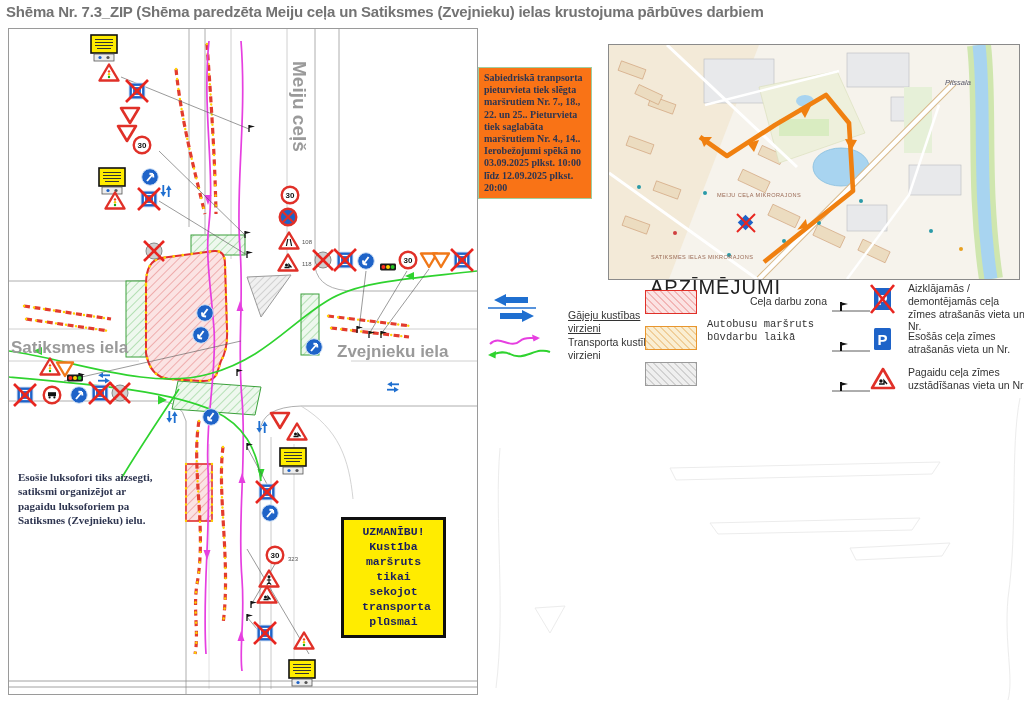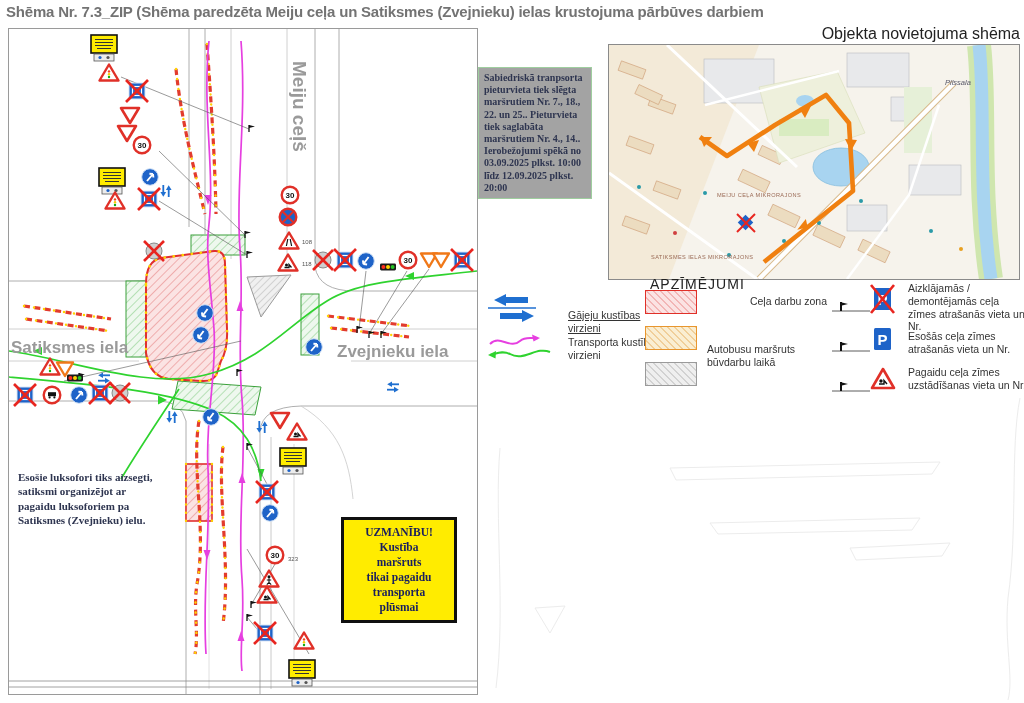--- a/index.html
+++ b/index.html
@@ -7,59 +7,58 @@
          font-family:"Liberation Sans",sans-serif;color:#141414;}
   .title{position:absolute;left:6px;top:3px;width:960px;font-size:15px;font-weight:bold;
          letter-spacing:-0.2px;color:#737373;white-space:nowrap;}
   .map-title{position:absolute;left:620px;top:25px;width:400px;text-align:right;
              font-size:16px;color:#222;}
   .scheme-panel{position:absolute;left:8px;top:28px;width:470px;height:667px;
                 border:1px solid #9a9a9a;background:#fff;box-sizing:border-box;}
   .map-box{position:absolute;left:608px;top:44px;width:412px;height:236px;
            border:1px solid #8a8a8a;background:#3b82f6;box-sizing:border-box;overflow:hidden;}
   .info-box{position:absolute;left:478px;top:67px;width:114px;border:1px solid #9fce9f;
-            background:#a3a3a3;padding:4px 5px;box-sizing:border-box;
+            background:#f97316;padding:4px 5px;box-sizing:border-box;
             font-family:"Liberation Serif",serif;font-weight:bold;font-size:10px;
             line-height:1.22;color:#2e3550;}
   .legend{position:absolute;left:482px;top:274px;width:542px;height:128px;font-size:10.5px;color:#333;}
-  .legend-title{position:absolute;left:168px;top:2px;font-size:14px;letter-spacing:1px;color:#222;}
+  .legend-title{position:absolute;left:168px;top:2px;font-size:20px;letter-spacing:1px;color:#222;}
   .leg-flow-icon1{position:absolute;left:4px;top:20px;}
   .leg-flow-lab1{position:absolute;left:86px;top:35px;width:100px;line-height:1.25;text-decoration:underline;}
   .leg-flow-icon2{position:absolute;left:4px;top:56px;}
   .leg-flow-lab2{position:absolute;left:86px;top:62px;width:110px;line-height:1.25;}
   .swatch{position:absolute;left:163px;width:52px;height:24px;box-sizing:border-box;}
   .sw-red{top:16px;border:1.6px solid #e03028;
           background:repeating-linear-gradient(45deg,#f2b6b6 0 1.5px,#fbe3e3 1.5px 5px);}
   .sw-orange{top:52px;border:1.6px solid #e8962e;
           background:repeating-linear-gradient(45deg,#f0cf9a 0 1.5px,#faeed2 1.5px 5px);}
   .sw-gray{top:88px;border:1.6px solid #9a9a9a;
           background:repeating-linear-gradient(45deg,#d2d2d2 0 1.5px,#efefef 1.5px 5px);}
   .leg-zone-lab{position:absolute;left:225px;width:120px;line-height:1.25;}
-  .zl1{top:21px;text-align:right;} .zl2{top:69px;} .zl3{top:88px;}
+  .zl1{top:21px;text-align:right;} .zl2{top:44px;font-family:Liberation Mono, monospace;} .zl3{top:88px;}
   .leg-sign-icon{position:absolute;left:348px;}
   .si1{top:10px;} .si2{top:50px;} .si3{top:90px;}
   .leg-sign-lab{position:absolute;left:426px;width:118px;line-height:1.22;}
   .sl1{top:8px;} .sl2{top:56px;} .sl3{top:92px;}
   .note{position:absolute;left:18px;top:470px;width:142px;
         font-family:"Liberation Serif",serif;font-weight:bold;font-size:11px;
         line-height:1.3;color:#2e3550;}
-  .warning{position:absolute;left:341px;top:517px;width:116px;background:#ffec00;
+  .warning{position:absolute;left:341px;top:517px;width:105px;background:#ffec00;
            border:3px solid #101010;padding:5px 18px;box-sizing:border-box;text-align:center;
-           font-family:Liberation Serif, serif;font-weight:bold;font-size:11.5px;
+           font-family:Liberation Mono, monospace;font-weight:bold;font-size:11.5px;
            line-height:1.3;color:#1a1f5e;}
   .faint{position:absolute;left:480px;top:388px;}
   svg text{font-family:"Liberation Sans",sans-serif;}
 </style>
 </head>
 <body>
 
 <div class="stage">
 
   <div class="title">Shēma Nr. 7.3_ZIP (Shēma paredzēta Meiju ceļa un Satiksmes (Zvejnieku) ielas krustojuma pārbūves darbiem</div>
-  <div class="map-title">Objekta novietojuma shēma</div>
 
   <div class="scheme-panel">
     <svg width="468" height="665" viewBox="0 0 468 665">
       <defs>
         <pattern id="hr" width="6" height="6" patternTransform="rotate(45)" patternUnits="userSpaceOnUse">
           <rect width="6" height="6" fill="#fbe3e3"></rect>
             <line x1="0" y1="0" x2="0" y2="6" stroke="#eda0a0" stroke-width="1.6"></line>
         </pattern>
         <pattern id="hg" width="6" height="6" patternTransform="rotate(45)" patternUnits="userSpaceOnUse">
           <rect width="6" height="6" fill="#eef8ee"></rect>
@@ -491,21 +490,21 @@
       </svg>
     </div>
     <div class="leg-sign-lab sl3">Pagaidu ceļa zīmes uzstādīšanas vieta un Nr.</div>
   </div>
 
   <div class="note">Esošie luksofori tiks aizsegti, satiksmi organizējot ar pagaidu luksoforiem pa Satiksmes (Zvejnieku) ielu.</div>
 
   <div class="warning">
     <div>UZMANĪBU!</div>
     <div>Kustība maršruts</div>
-    <div>tikai pagaidu</div>
+    <div>tikai sekojot</div>
     <div>transporta plūsmai</div>
   </div>
 
   <div class="faint">
     <svg width="544" height="313" viewBox="0 0 544 313">
       <g stroke="#ececec" stroke-width="1" fill="none">
         <path d="M540,10 C530,60 538,140 528,210 C524,255 534,290 528,312"></path>
         <path d="M190,80 L460,74 L452,86 L196,92 Z"></path>
         <path d="M230,135 L440,130 L432,142 L238,146 Z"></path>
         <path d="M370,160 L470,155 L462,168 L376,172 Z"></path>

